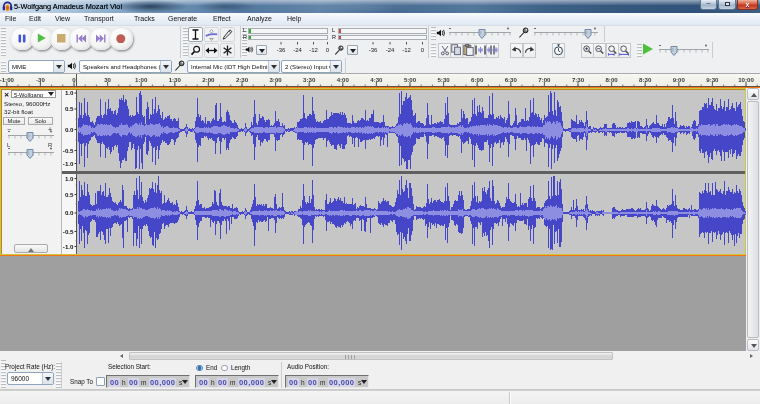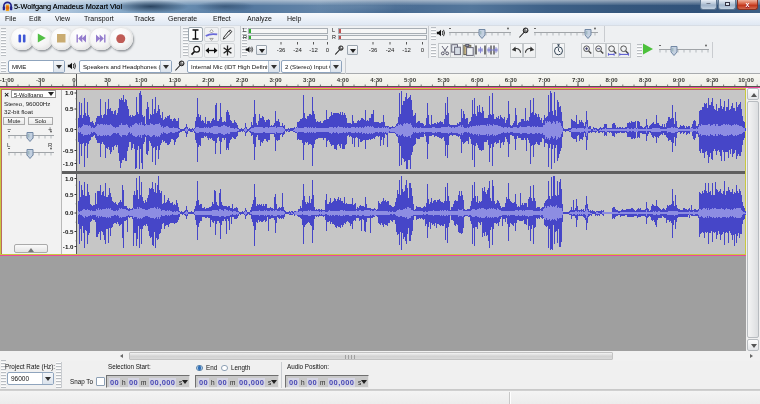--- a/index.html
+++ b/index.html
@@ -1,15 +1,15 @@
 <!DOCTYPE html>
 <html><head><meta charset="utf-8"><style>
 *{margin:0;padding:0;box-sizing:border-box}
 body{width:760px;height:404px;overflow:hidden;font-family:"Liberation Sans",sans-serif;-webkit-font-smoothing:antialiased}
-#win{position:relative;width:760px;height:404px;background:#ec4899}
+#win{position:relative;width:760px;height:404px;background:#f97316}
 .abs{position:absolute}
 </style></head><body>
 <div id="win">
 <div class="abs" style="left:0;top:0;width:760px;height:13px;
 background:linear-gradient(90deg,#cfdeee 0%,#b9cde2 6%,#8fafcd 14%,#6e93b6 22%,#53779e 32%,#6284a8 42%,#486b92 52%,#54779c 62%,#3e6188 72%,#35577d 82%,#31527a 92%,#3d5f85 100%)">
 <div class="abs" style="left:0;top:0;right:0;height:5px;background:linear-gradient(rgba(255,255,255,0.5),rgba(255,255,255,0.08))"></div>
 <div class="abs" style="left:113px;top:0;width:75px;height:13px;background:radial-gradient(ellipse at center,rgba(25,48,75,0.8),rgba(25,48,75,0) 72%)"></div>
 <div class="abs" style="left:195px;top:1px;width:60px;height:11px;background:radial-gradient(ellipse at center,rgba(35,60,90,0.5),rgba(35,60,90,0) 70%)"></div>
 <div class="abs" style="left:300px;top:1px;width:120px;height:11px;background:radial-gradient(ellipse at center,rgba(120,150,180,0.35),rgba(120,150,180,0) 70%)"></div>
 </div>

